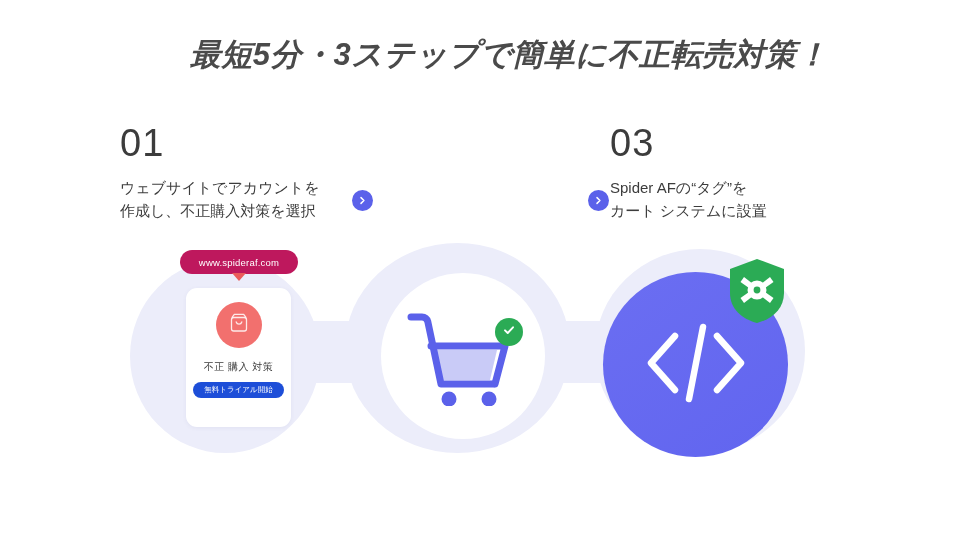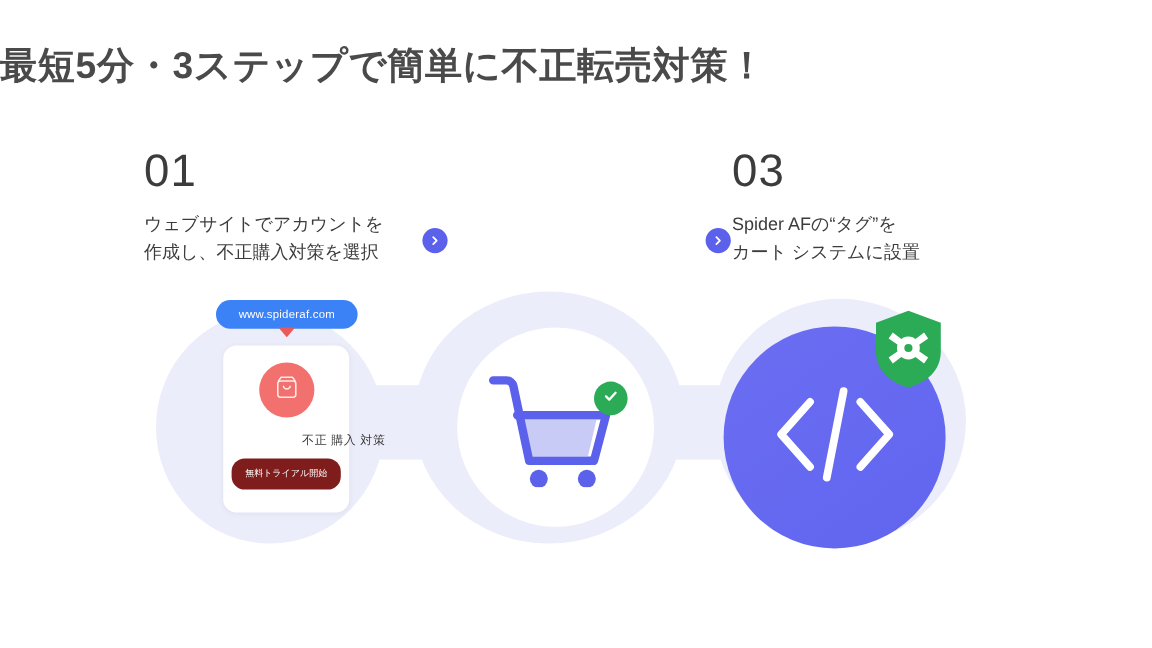--- a/index.html
+++ b/index.html
@@ -14,26 +14,27 @@
     overflow: hidden;
     position: relative;
   }
 
   
   .title {
     position: absolute;
     top: 34px;
     left: 0;
     width: 828px;
-    text-align: left;
+    text-align: right;
     font-size: 31px;
     font-weight: bold;
     color: #4a4a4a;
     letter-spacing: 0.5px;
     white-space: nowrap;
+    font-style: italic;
   }
 
   
   .steps {
     position: absolute;
     top: 120px;
     left: 120px;
     width: 720px;
     height: 110px;
   }
@@ -128,50 +129,49 @@
   }
   .card-label {
     position: absolute;
     top: 72px;
     left: 0;
     width: 100%;
     text-align: center;
     font-size: 10px;
     color: #3a3a3a;
     letter-spacing: 0.5px;
-    padding-left: 48px;
   }
   .trial-btn {
     position: absolute;
     left: 7px;
     top: 94px;
     width: 91px;
-    height: 26px;
+    height: 16px;
     border-radius: 11px;
-    background: #7f1d1d;
+    background: #1d4ed8;
     color: #ffffff;
     font-size: 7.5px;
     display: flex;
     align-items: center;
     justify-content: center;
     border: none;
     padding: 0;
     font-family: Liberation Mono, monospace;
     cursor: pointer;
   }
 
   
   .url-bubble {
     position: absolute;
     left: 180px;
     top: 250px;
     width: 118px;
     height: 24px;
     border-radius: 12px;
-    background: #3b82f6;
+    background: #be185d;
     color: #ffffff;
     font-size: 9.5px;
     display: flex;
     align-items: center;
     justify-content: center;
     letter-spacing: 0.2px;
   }
   .url-bubble::after {
     content: "";
     position: absolute;

